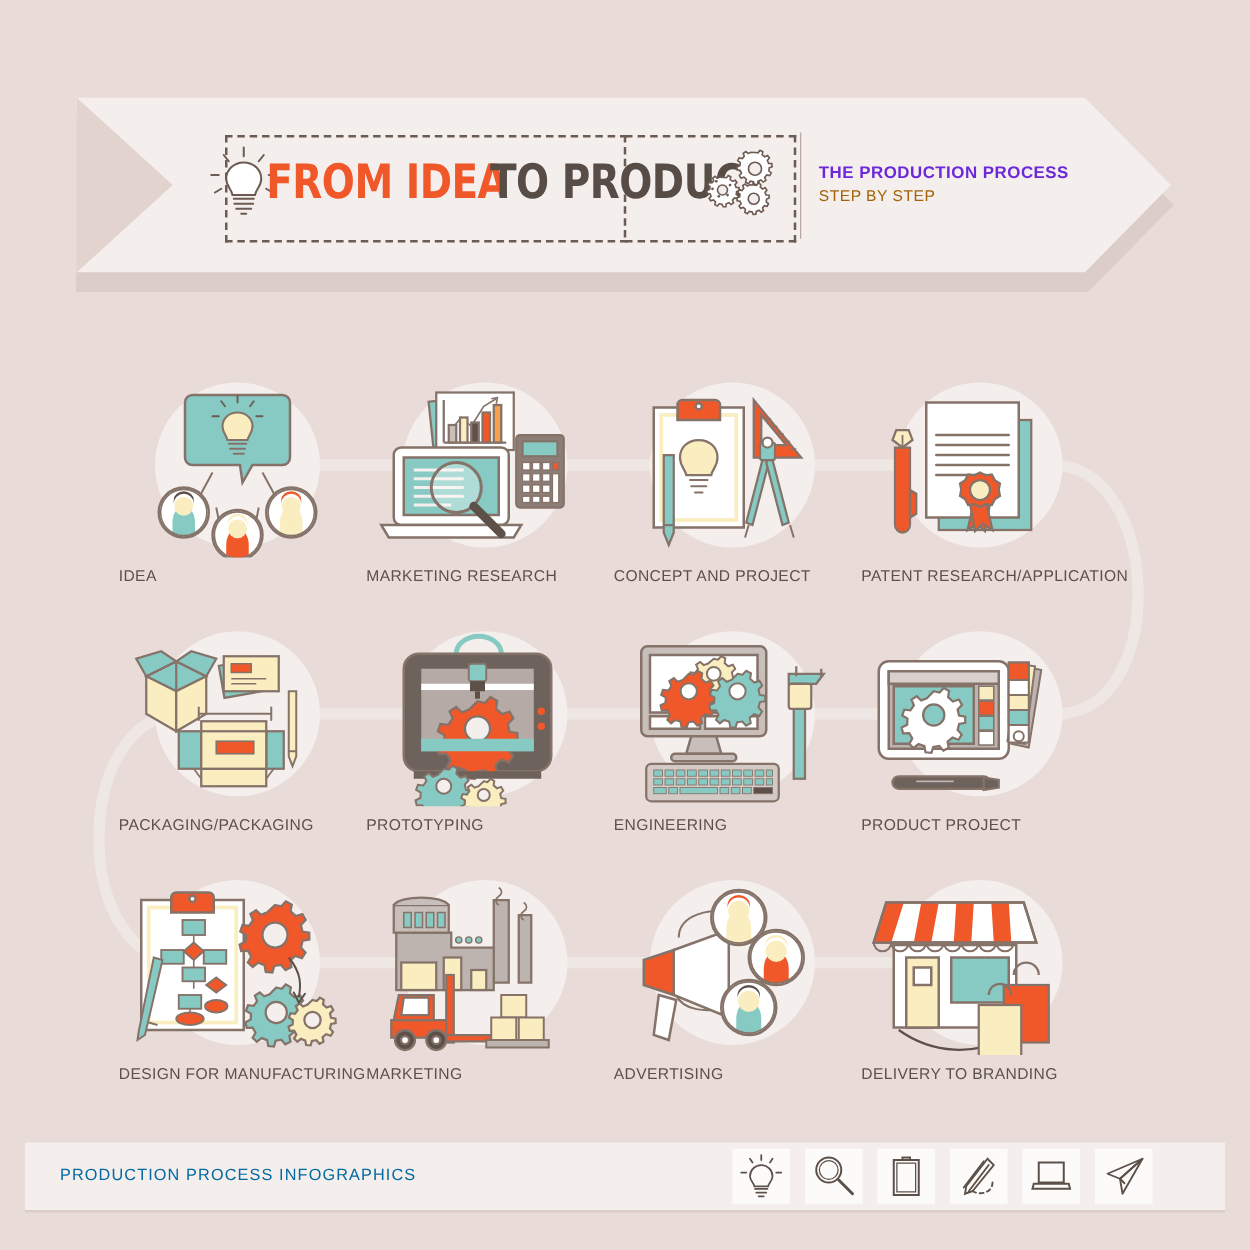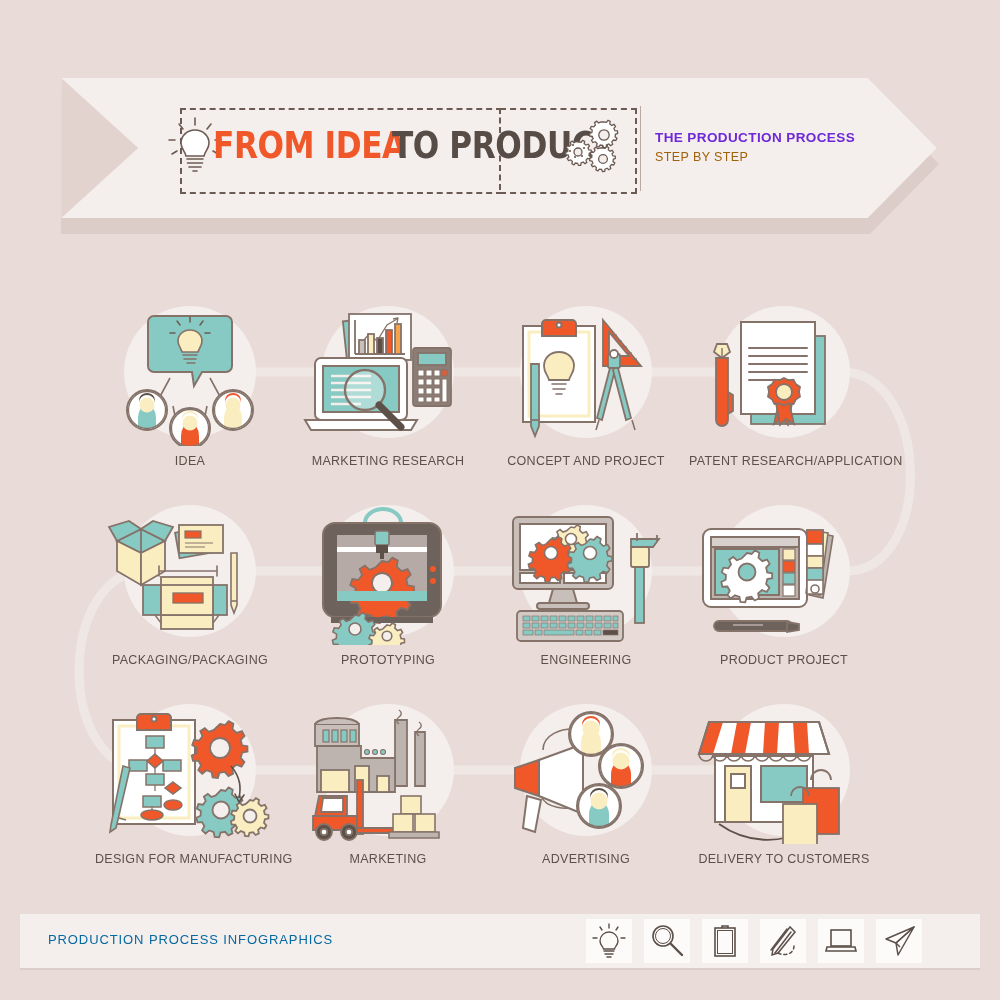--- a/index.html
+++ b/index.html
@@ -65,21 +65,20 @@
   
   .node{position:absolute;width:190px;}
   .disc{
     position:absolute;left:50%;top:0;transform:translateX(-50%);
     width:132px;height:132px;border-radius:50%;
     background:#f4eeec;
   }
   .art{position:absolute;left:0;top:0;width:190px;height:140px;}
   .node-label{
     position:absolute;left:0;top:148px;width:190px;
-    text-align:center;
     font-size:12.5px;color:#5c5049;letter-spacing:0.3px;
     white-space:nowrap;
   }
 
   
   .footer{
     position:absolute;left:20px;top:888px;width:960px;height:54px;
     background:#f4eeec;
   }
   .footer-shadow{
@@ -710,21 +709,21 @@
       <path d="M30,120 C58,140 92,140 116,126" fill="none" stroke="#5c5049" stroke-width="1.8"></path>
       <path d="M106,122 l12,4 l-9,8" fill="none" stroke="#5c5049" stroke-width="1.8" stroke-linejoin="round"></path>
 
       <g stroke="#85736a" stroke-width="1.8">
         <path d="M122,76 a10,10 0 0 1 20,0" fill="none"></path>
         <rect x="114" y="84" width="36" height="46" fill="#f0582a"></rect>
         <path d="M102,92 a9,9 0 0 1 18,0" fill="none"></path>
         <rect x="94" y="100" width="34" height="42" fill="#faeec0"></rect>
       </g>
     </svg>
-    <div class="node-label">DELIVERY TO CUSTOMERS</div>
+    <div class="node-label">DELIVERY TO BRANDING</div>
   </div>
 
   <div class="footer-shadow"></div>
   <div class="footer"></div>
   <div class="footer-text">PRODUCTION PROCESS INFOGRAPHICS</div>
 
   <div class="fchip" style="left:586px;">
     <svg width="46" height="44" viewBox="0 0 46 44">
       <g fill="none" stroke="#5c5049" stroke-width="1.4" stroke-linecap="round">
         <path d="M23,13 c5,0 9,4 9,9 c0,4 -3,5 -3.5,8 h-11 c-.5,-3 -3.5,-4 -3.5,-8 c0,-5 4,-9 9,-9 Z"></path>

